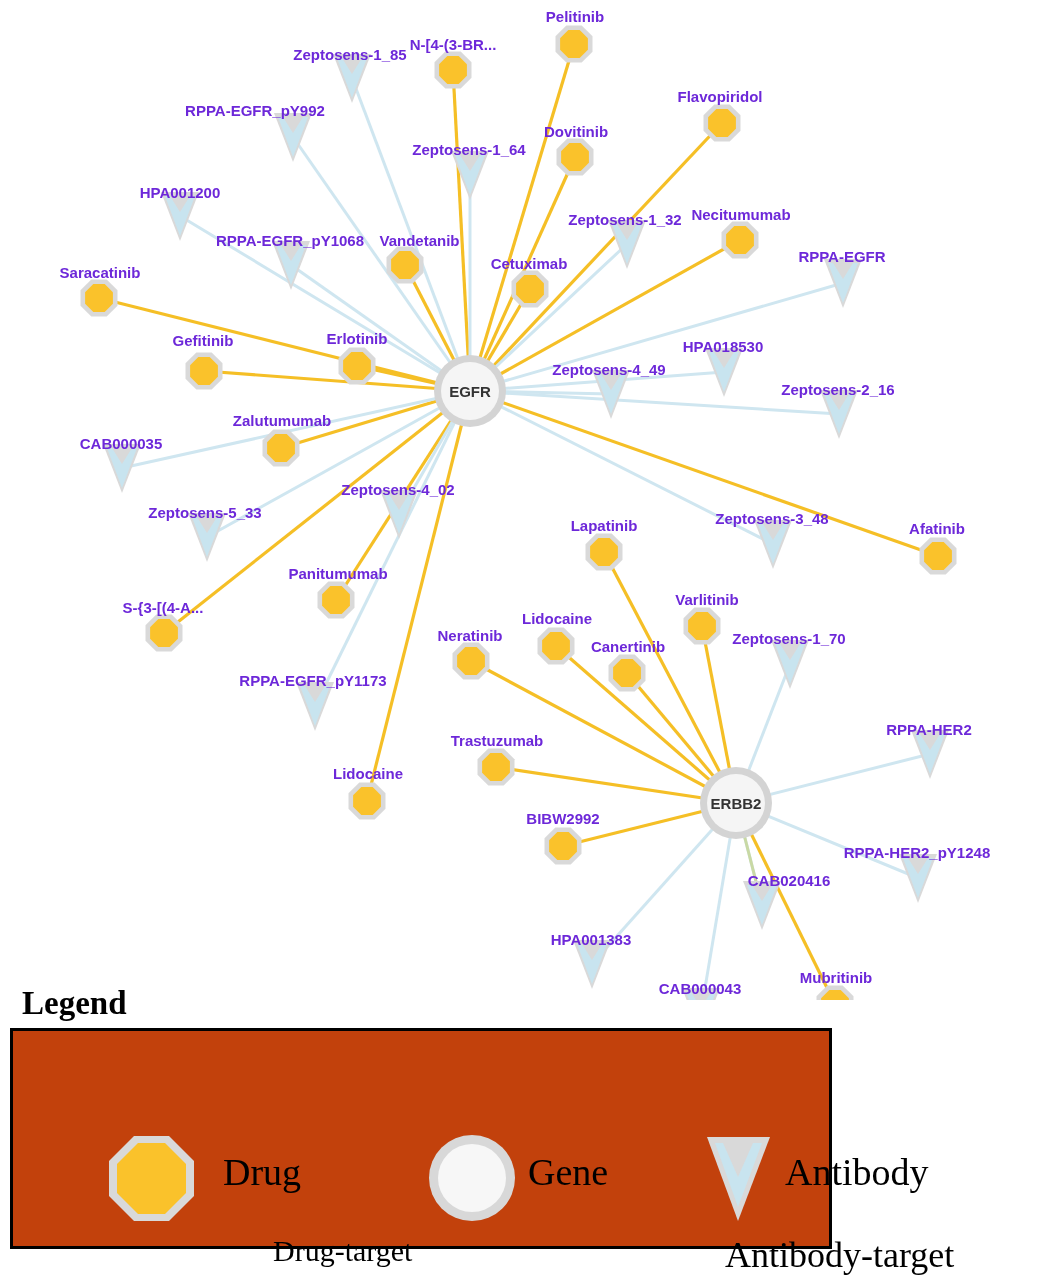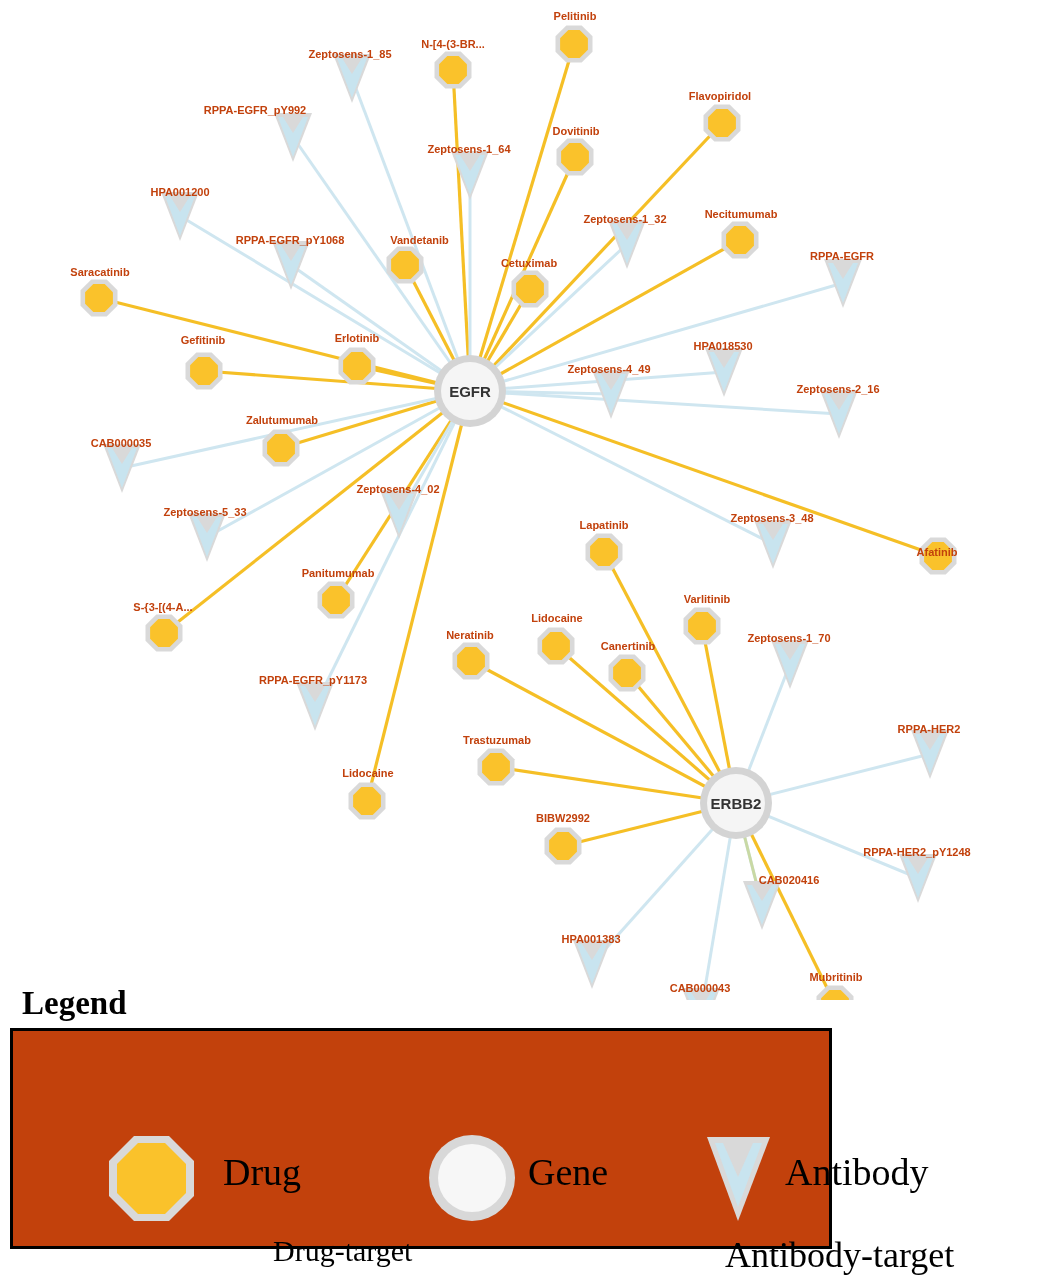--- a/index.html
+++ b/index.html
@@ -18,22 +18,22 @@
     position: absolute;
     left: 0;
     top: 0;
     width: 1059px;
     height: 1000px;
   }
   .node-label {
     position: absolute;
     font-family: "Liberation Sans", sans-serif;
     font-weight: bold;
-    font-size: 11px;
-    color: #c2410c;
+    font-size: 15px;
+    color: #6d28d9;
     white-space: nowrap;
     transform: translate(-50%, -50%);
     letter-spacing: 0px;
   }
   .gene-label {
     font-size: 15px;
     font-weight: bold;
     color: #333333;
   }
   #legend-wrap {
@@ -355,21 +355,21 @@
       <div class="node-label" style="left: 453px; top: 44px;">N-[4-(3-BR...</div>
       <div class="node-label" style="left: 720px; top: 96px;">Flavopiridol</div>
       <div class="node-label" style="left: 576px; top: 131px; text-align: right;">Dovitinib</div>
       <div class="node-label" style="left: 741px; top: 214px;">Necitumumab</div>
       <div class="node-label" style="left: 405px; top: 240px; padding-left: 29px;">Vandetanib</div>
       <div class="node-label" style="left: 529px; top: 263px;">Cetuximab</div>
       <div class="node-label" style="left: 100px; top: 272px;">Saracatinib</div>
       <div class="node-label" style="left: 203px; top: 340px;">Gefitinib</div>
       <div class="node-label" style="left: 357px; top: 338px;">Erlotinib</div>
       <div class="node-label" style="left: 282px; top: 420px;">Zalutumumab</div>
-      <div class="node-label" style="left: 937px; top: 552px; text-align: right;">Afatinib</div>
+      <div class="node-label" style="left: 937px; top: 528px; text-align: right;">Afatinib</div>
       <div class="node-label" style="left: 604px; top: 525px;">Lapatinib</div>
       <div class="node-label" style="left: 707px; top: 599px;">Varlitinib</div>
       <div class="node-label" style="left: 338px; top: 573px;">Panitumumab</div>
       <div class="node-label" style="left: 163px; top: 607px;">S-{3-[(4-A...</div>
       <div class="node-label" style="left: 557px; top: 618px;">Lidocaine</div>
       <div class="node-label" style="left: 470px; top: 635px;">Neratinib</div>
       <div class="node-label" style="left: 628px; top: 646px;">Canertinib</div>
       <div class="node-label" style="left: 497px; top: 740px;">Trastuzumab</div>
       <div class="node-label" style="left: 368px; top: 773px;">Lidocaine</div>
       <div class="node-label" style="left: 563px; top: 818px;">BIBW2992</div>

